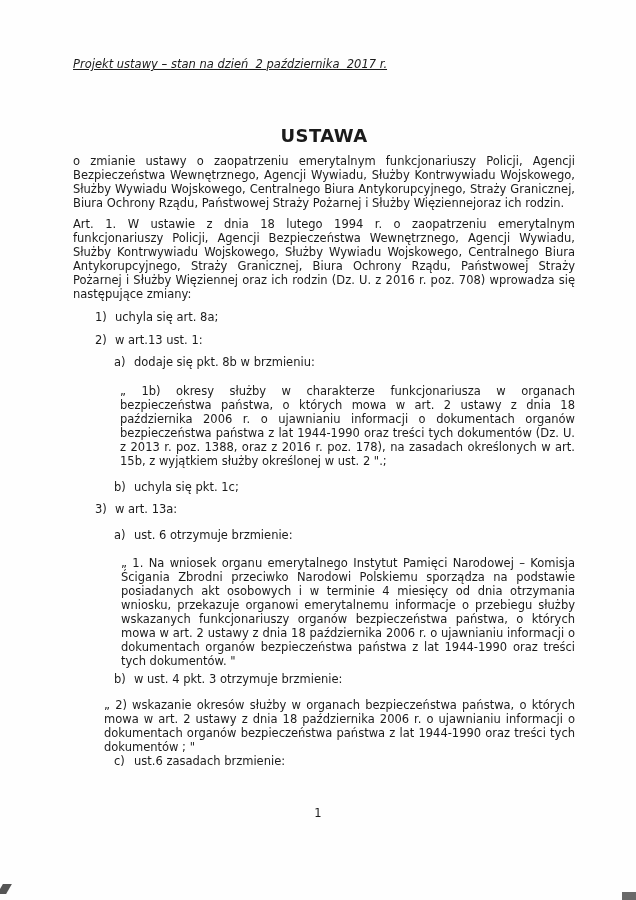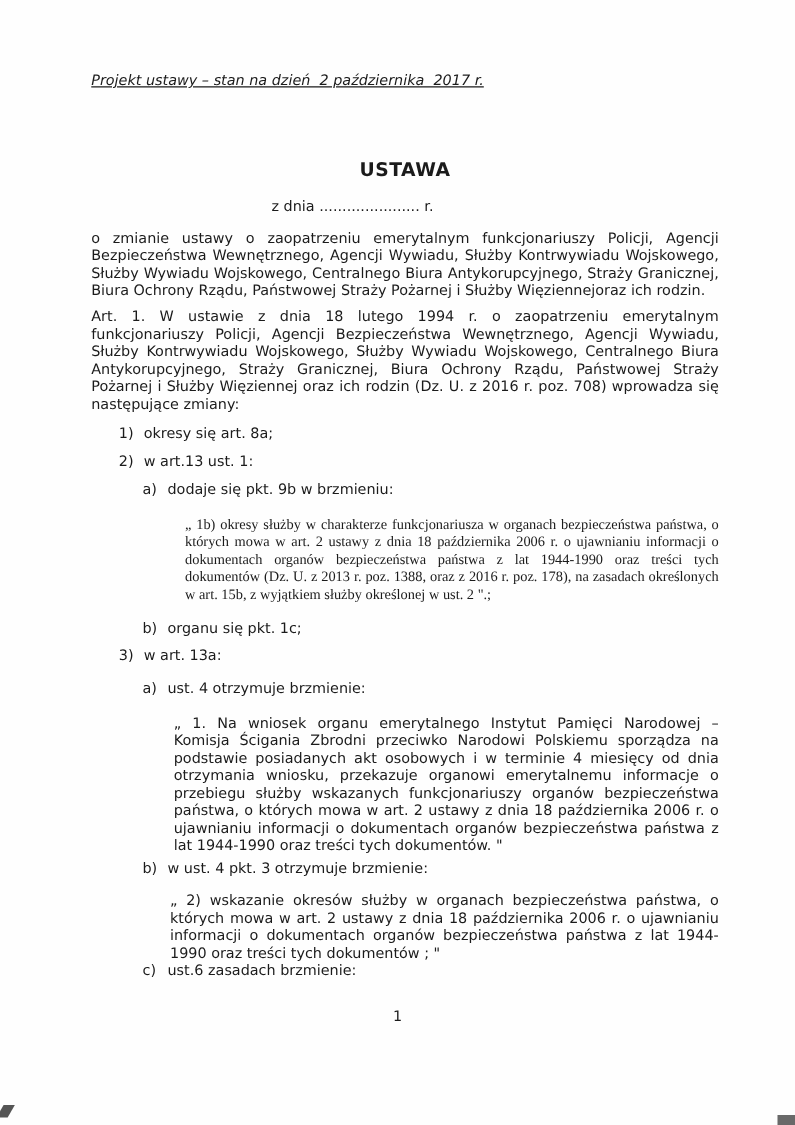--- a/index.html
+++ b/index.html
@@ -21,21 +21,21 @@
   }
   .doc-header {
     font-style: italic;
     text-decoration: underline;
     white-space: pre-wrap;
   }
   .title {
     margin-top: 58px;
     text-align: center;
     font-weight: bold;
-    font-size: 15px;
+    font-size: 18px;
     letter-spacing: 0.4px;
   }
   .date-line {
     margin-top: 15px;
     text-align: center;
     position: relative;
     left: -42px;
   }
   .para { text-align: justify; }
   .subject {
@@ -54,27 +54,27 @@
   .li .li-text { flex: 1 1 auto; }
   .l1 { margin-left: 22px; }
   .l2 { margin-left: 41px; }
   .quote {
     text-align: justify;
     margin-right: 0;
   }
   .i1  { margin-top: 9px; }
   .i2  { margin-top: 9px; }
   .i2a { margin-top: 8px; }
-  .q1  { margin-top: 15px; margin-left: 75px; font-family: Liberation Serif, serif; }
+  .q1  { margin-top: 15px; margin-left: 47px; }
   .i2b { margin-top: 12px; }
   .i3  { margin-top: 8px; }
   .i3a { margin-top: 12px; }
-  .q2  { margin-top: 14px; margin-left: 66px; }
+  .q2  { margin-top: 14px; margin-left: 48px; }
   .i3b { margin-top: 4px; }
-  .q3  { margin-top: 12px; margin-left: 63px; }
+  .q3  { margin-top: 12px; margin-left: 31px; }
   .i3c { margin-top: 0; }
   p, .block { margin: 0; }
   .page-number {
     position: absolute;
     left: 0; right: 0;
     top: 806px;
     text-align: center;
   }
   .scan-mark { position: absolute; background: #2a2a2a; }
   .scan-mark.bl { left: 0; top: 884px; width: 9px; height: 10px; transform: skewX(-30deg); opacity: .8; }
@@ -83,56 +83,55 @@
 </head>
 <body>
 
 <div class="page">
   <div class="content">
 
     <div class="doc-header">Projekt ustawy – stan na dzień  2 października  2017 r.</div>
 
     <div class="title">USTAWA</div>
 
-    <div class="date-line">z dnia ...................... r.</div>
 
     <p class="para subject">o zmianie ustawy o zaopatrzeniu emerytalnym funkcjonariuszy Policji, Agencji Bezpieczeństwa Wewnętrznego, Agencji Wywiadu, Służby Kontrwywiadu Wojskowego, Służby Wywiadu Wojskowego, Centralnego Biura Antykorupcyjnego, Straży Granicznej, Biura Ochrony Rządu, Państwowej Straży Pożarnej i Służby Więziennejoraz ich rodzin.</p>
 
     <p class="para article"><span class="art-label">Art. 1.</span> <span>W ustawie z dnia 18 lutego 1994 r. o zaopatrzeniu emerytalnym funkcjonariuszy Policji, Agencji Bezpieczeństwa Wewnętrznego, Agencji Wywiadu, Służby Kontrwywiadu Wojskowego, Służby Wywiadu Wojskowego, Centralnego Biura Antykorupcyjnego, Straży Granicznej, Biura Ochrony Rządu, Państwowej Straży Pożarnej i Służby Więziennej oraz ich rodzin (Dz. U. z 2016 r. poz. 708) wprowadza się następujące zmiany:</span></p>
 
     <div class="li l1 i1">
       <span class="marker">1)</span>
-      <span class="li-text">okresy się art. 8a;</span>
+      <span class="li-text">uchyla się art. 8a;</span>
     </div>
 
     <div class="li l1 i2">
       <span class="marker">2)</span>
       <span class="li-text">w art.13 ust. 1:</span>
     </div>
 
     <div class="li l2 i2a">
       <span class="marker">a)</span>
-      <span class="li-text">dodaje się pkt. 9b w brzmieniu:</span>
+      <span class="li-text">dodaje się pkt. 8b w brzmieniu:</span>
     </div>
 
     <p class="quote q1">„ 1b) okresy służby w charakterze funkcjonariusza w organach bezpieczeństwa państwa, o których mowa w art. 2 ustawy z dnia 18 października 2006 r. o ujawnianiu informacji o dokumentach organów bezpieczeństwa państwa z lat 1944-1990 oraz treści tych dokumentów (Dz. U. z 2013 r. poz. 1388, oraz z 2016 r. poz. 178), na zasadach określonych w art. 15b, z wyjątkiem służby określonej w ust. 2 ".;</p>
 
     <div class="li l2 i2b">
       <span class="marker">b)</span>
-      <span class="li-text">organu się pkt. 1c;</span>
+      <span class="li-text">uchyla się pkt. 1c;</span>
     </div>
 
     <div class="li l1 i3">
       <span class="marker">3)</span>
       <span class="li-text">w art. 13a:</span>
     </div>
 
     <div class="li l2 i3a">
       <span class="marker">a)</span>
-      <span class="li-text">ust. 4 otrzymuje brzmienie:</span>
+      <span class="li-text">ust. 6 otrzymuje brzmienie:</span>
     </div>
 
     <p class="quote q2">„ 1. Na wniosek organu emerytalnego Instytut Pamięci Narodowej – Komisja Ścigania Zbrodni przeciwko Narodowi Polskiemu sporządza na podstawie posiadanych akt osobowych i w terminie 4 miesięcy od dnia otrzymania wniosku, przekazuje organowi emerytalnemu informacje o przebiegu służby wskazanych funkcjonariuszy organów bezpieczeństwa państwa, o których mowa w art. 2 ustawy z dnia 18 października 2006 r. o ujawnianiu informacji o dokumentach organów bezpieczeństwa państwa z lat 1944-1990 oraz treści tych dokumentów. "</p>
 
     <div class="li l2 i3b">
       <span class="marker">b)</span>
       <span class="li-text">w ust. 4 pkt. 3 otrzymuje brzmienie:</span>
     </div>
 
     <p class="quote q3">„ 2) wskazanie okresów służby w organach bezpieczeństwa państwa, o których mowa w art. 2 ustawy z dnia 18 października 2006 r. o ujawnianiu informacji o dokumentach organów bezpieczeństwa państwa z lat 1944-1990 oraz treści tych dokumentów ; "</p>

